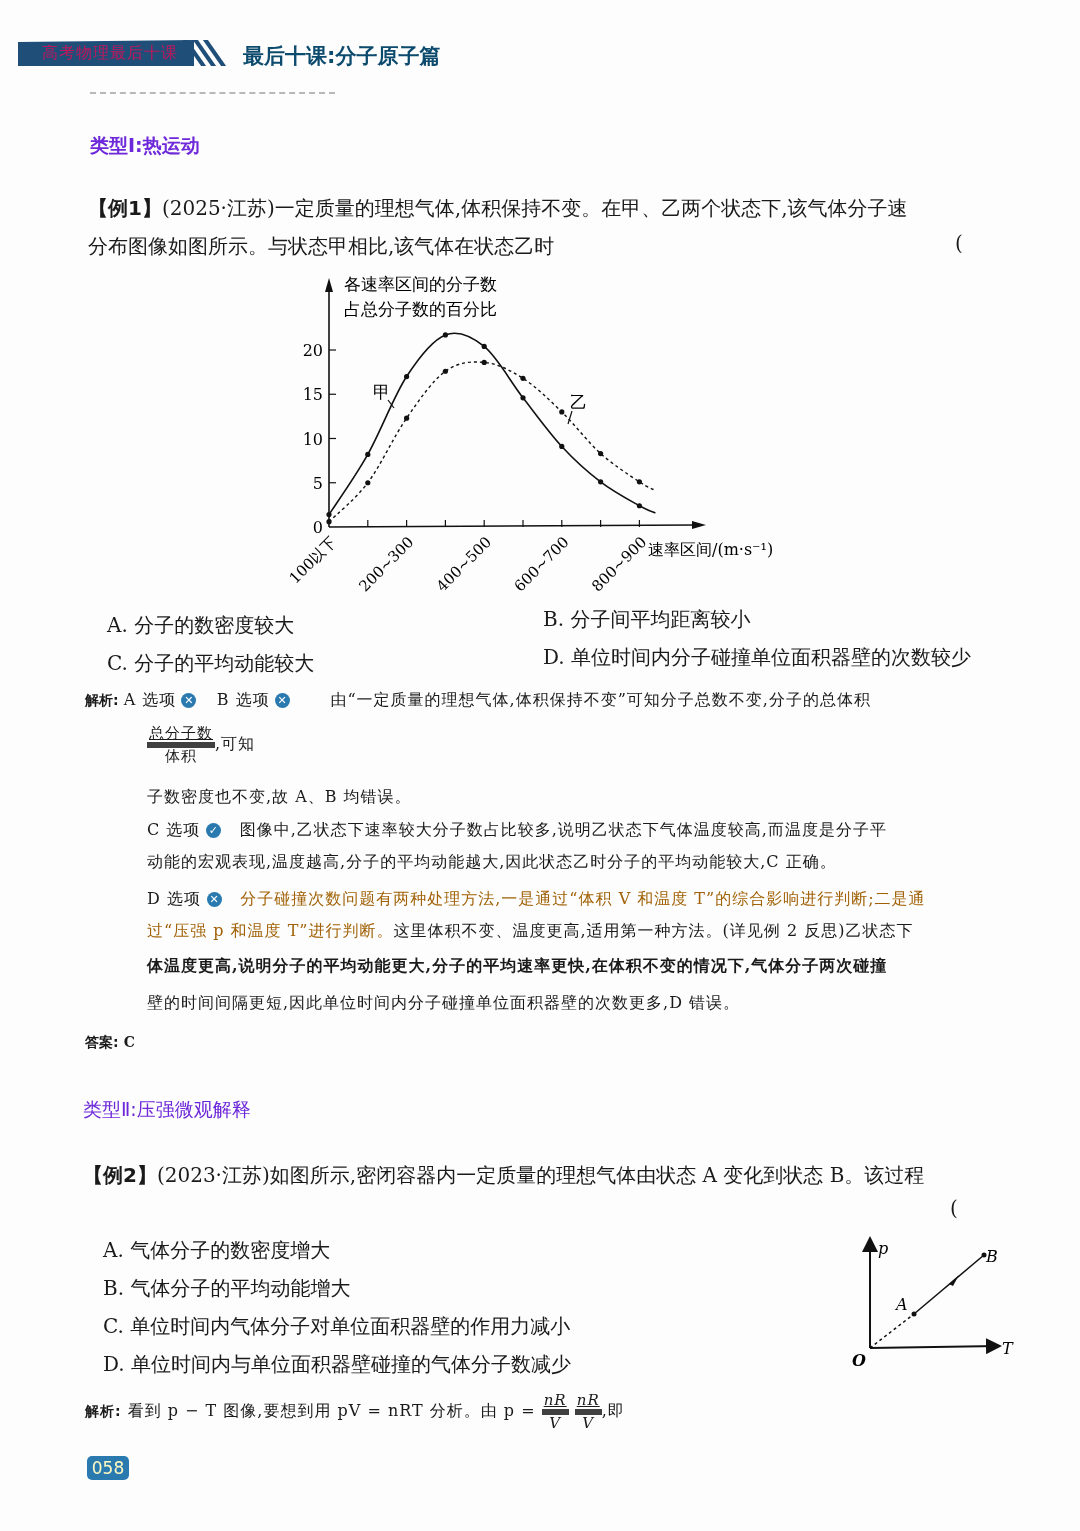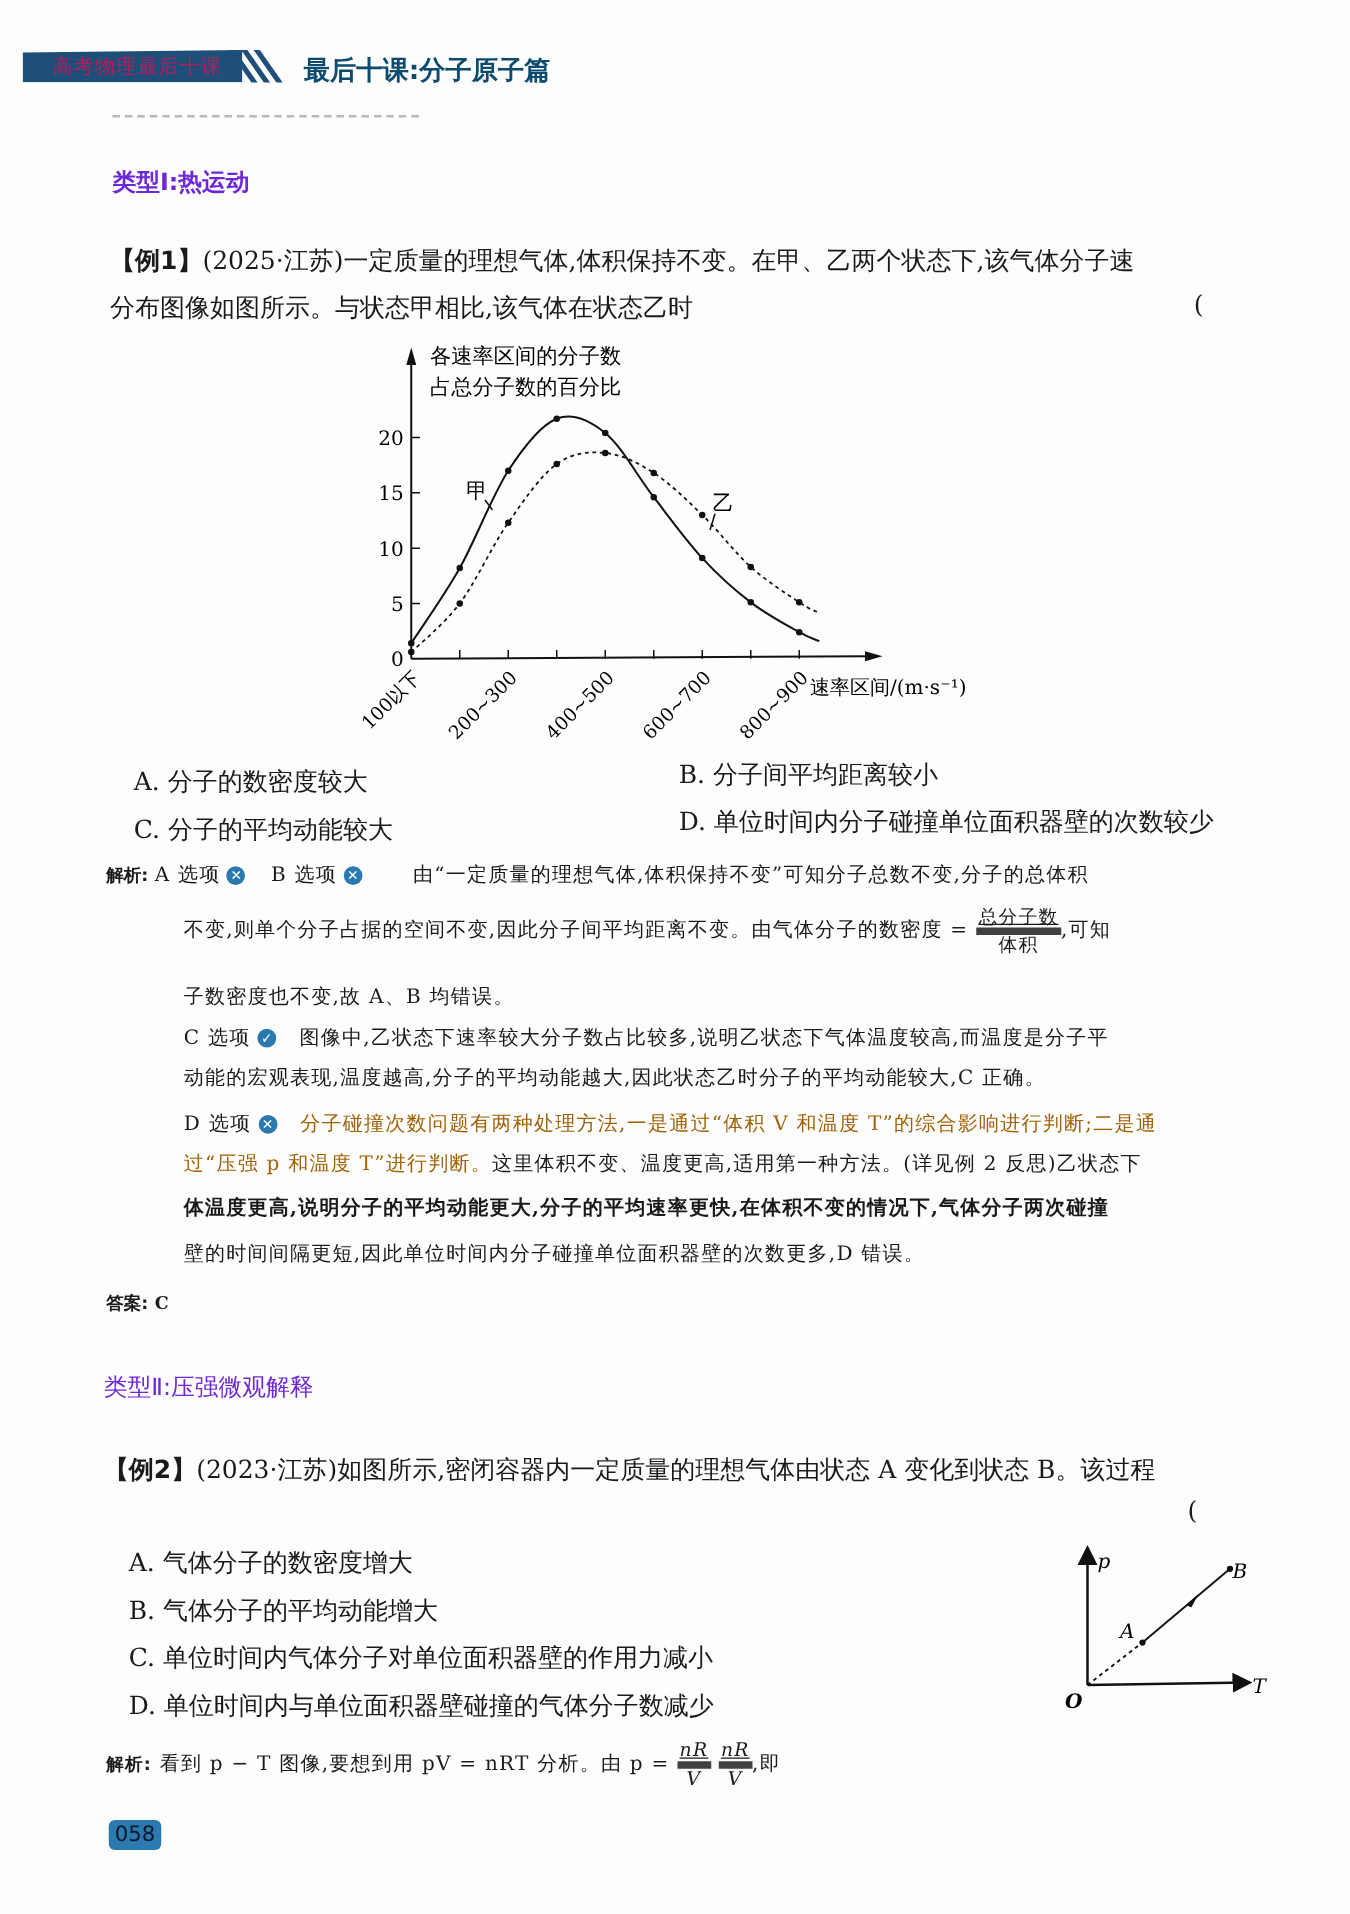--- a/index.html
+++ b/index.html
@@ -45,21 +45,21 @@
     display: inline-block; width: 15px; height: 15px; border-radius: 50%;
     background: #2a7ab0; color: #fff; font-size: 11px; line-height: 15px;
     text-align: center; vertical-align: middle; font-family: "DejaVu Sans", sans-serif;
     font-weight: bold;
   }
   .frac { display: inline-block; vertical-align: middle; text-align: center; font-size: 15px; line-height: 1.1; }
   .frac .num { display: block; border-bottom: 6px solid #404040; padding: 0 2px; text-decoration: underline; }
   .frac .den { display: block; }
   .page-num {
     position: absolute; left: 87px; top: 1456px; width: 42px; height: 24px;
-    background: #2a7ab0; border-radius: 5px; color: #0f172a; text-align: center;
+    background: #2a7ab0; border-radius: 5px; color: #fef9c3; text-align: center;
     font-family: "DejaVu Sans", sans-serif; font-size: 17px; line-height: 24px;
   }
   svg text { font-family: "DejaVu Serif", serif; }
   .i { font-style: italic; }
 </style>
 </head>
 <body>
 
 <div class="banner"></div>
 <div class="banner-text">高考物理最后十课</div>
@@ -146,21 +146,20 @@
   <span class="label-bold">解析:</span>
   <span class="exp">A 选项</span>
   <span class="icon-x">✕</span>
   &nbsp;&nbsp;
   <span class="exp">B 选项</span>
   <span class="icon-x">✕</span>
   &nbsp;&nbsp;&nbsp;&nbsp;&nbsp;&nbsp;
   <span class="exp">由“一定质量的理想气体,体积保持不变”可知分子总数不变,分子的总体积</span>
 </div>
 <div class="abs exp" style="left:147px; top:725px;">
-  <span>不变,则单个分子占据的空间不变,因此分子间平均距离不变。由气体分子的数密度 =</span>
   <span class="frac">
     <span class="num">总分子数</span>
     <span class="den">体积</span>
   </span><span>,可知</span>
 </div>
 <div class="abs exp" style="left:147px; top:787px;">子数密度也不变,故 A、B 均错误。</div>
 
 <div class="abs exp" style="left:147px; top:820px;">
   <span>C 选项</span>
   <span class="icon-check">✓</span>

